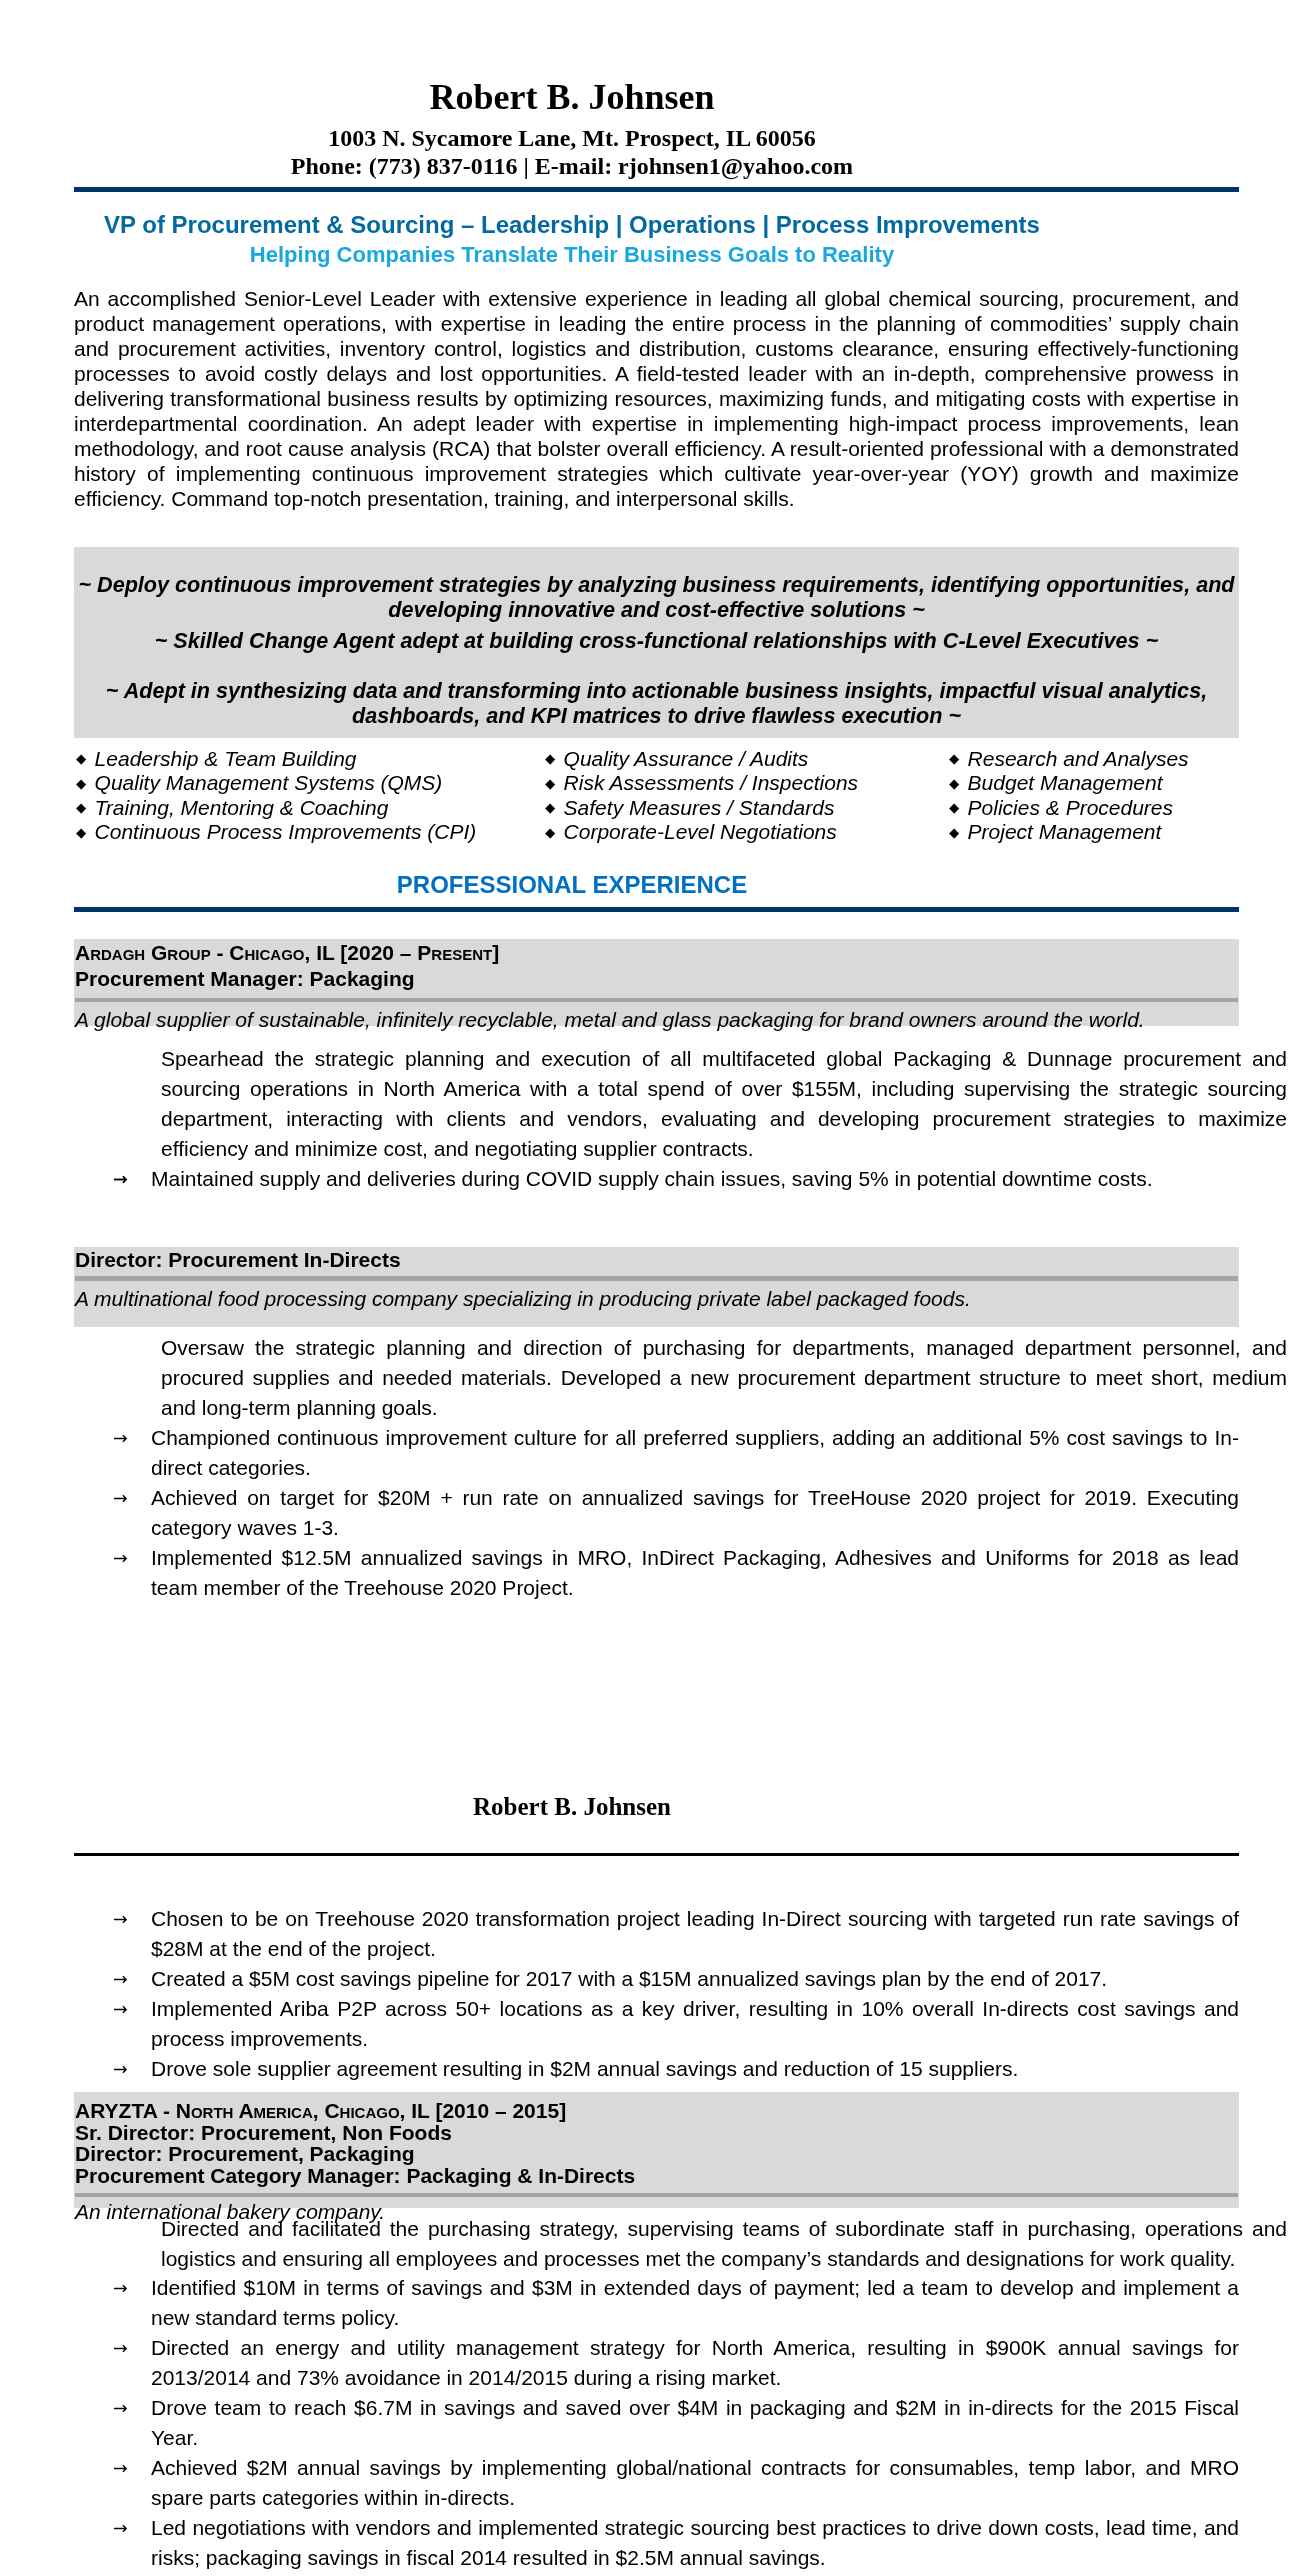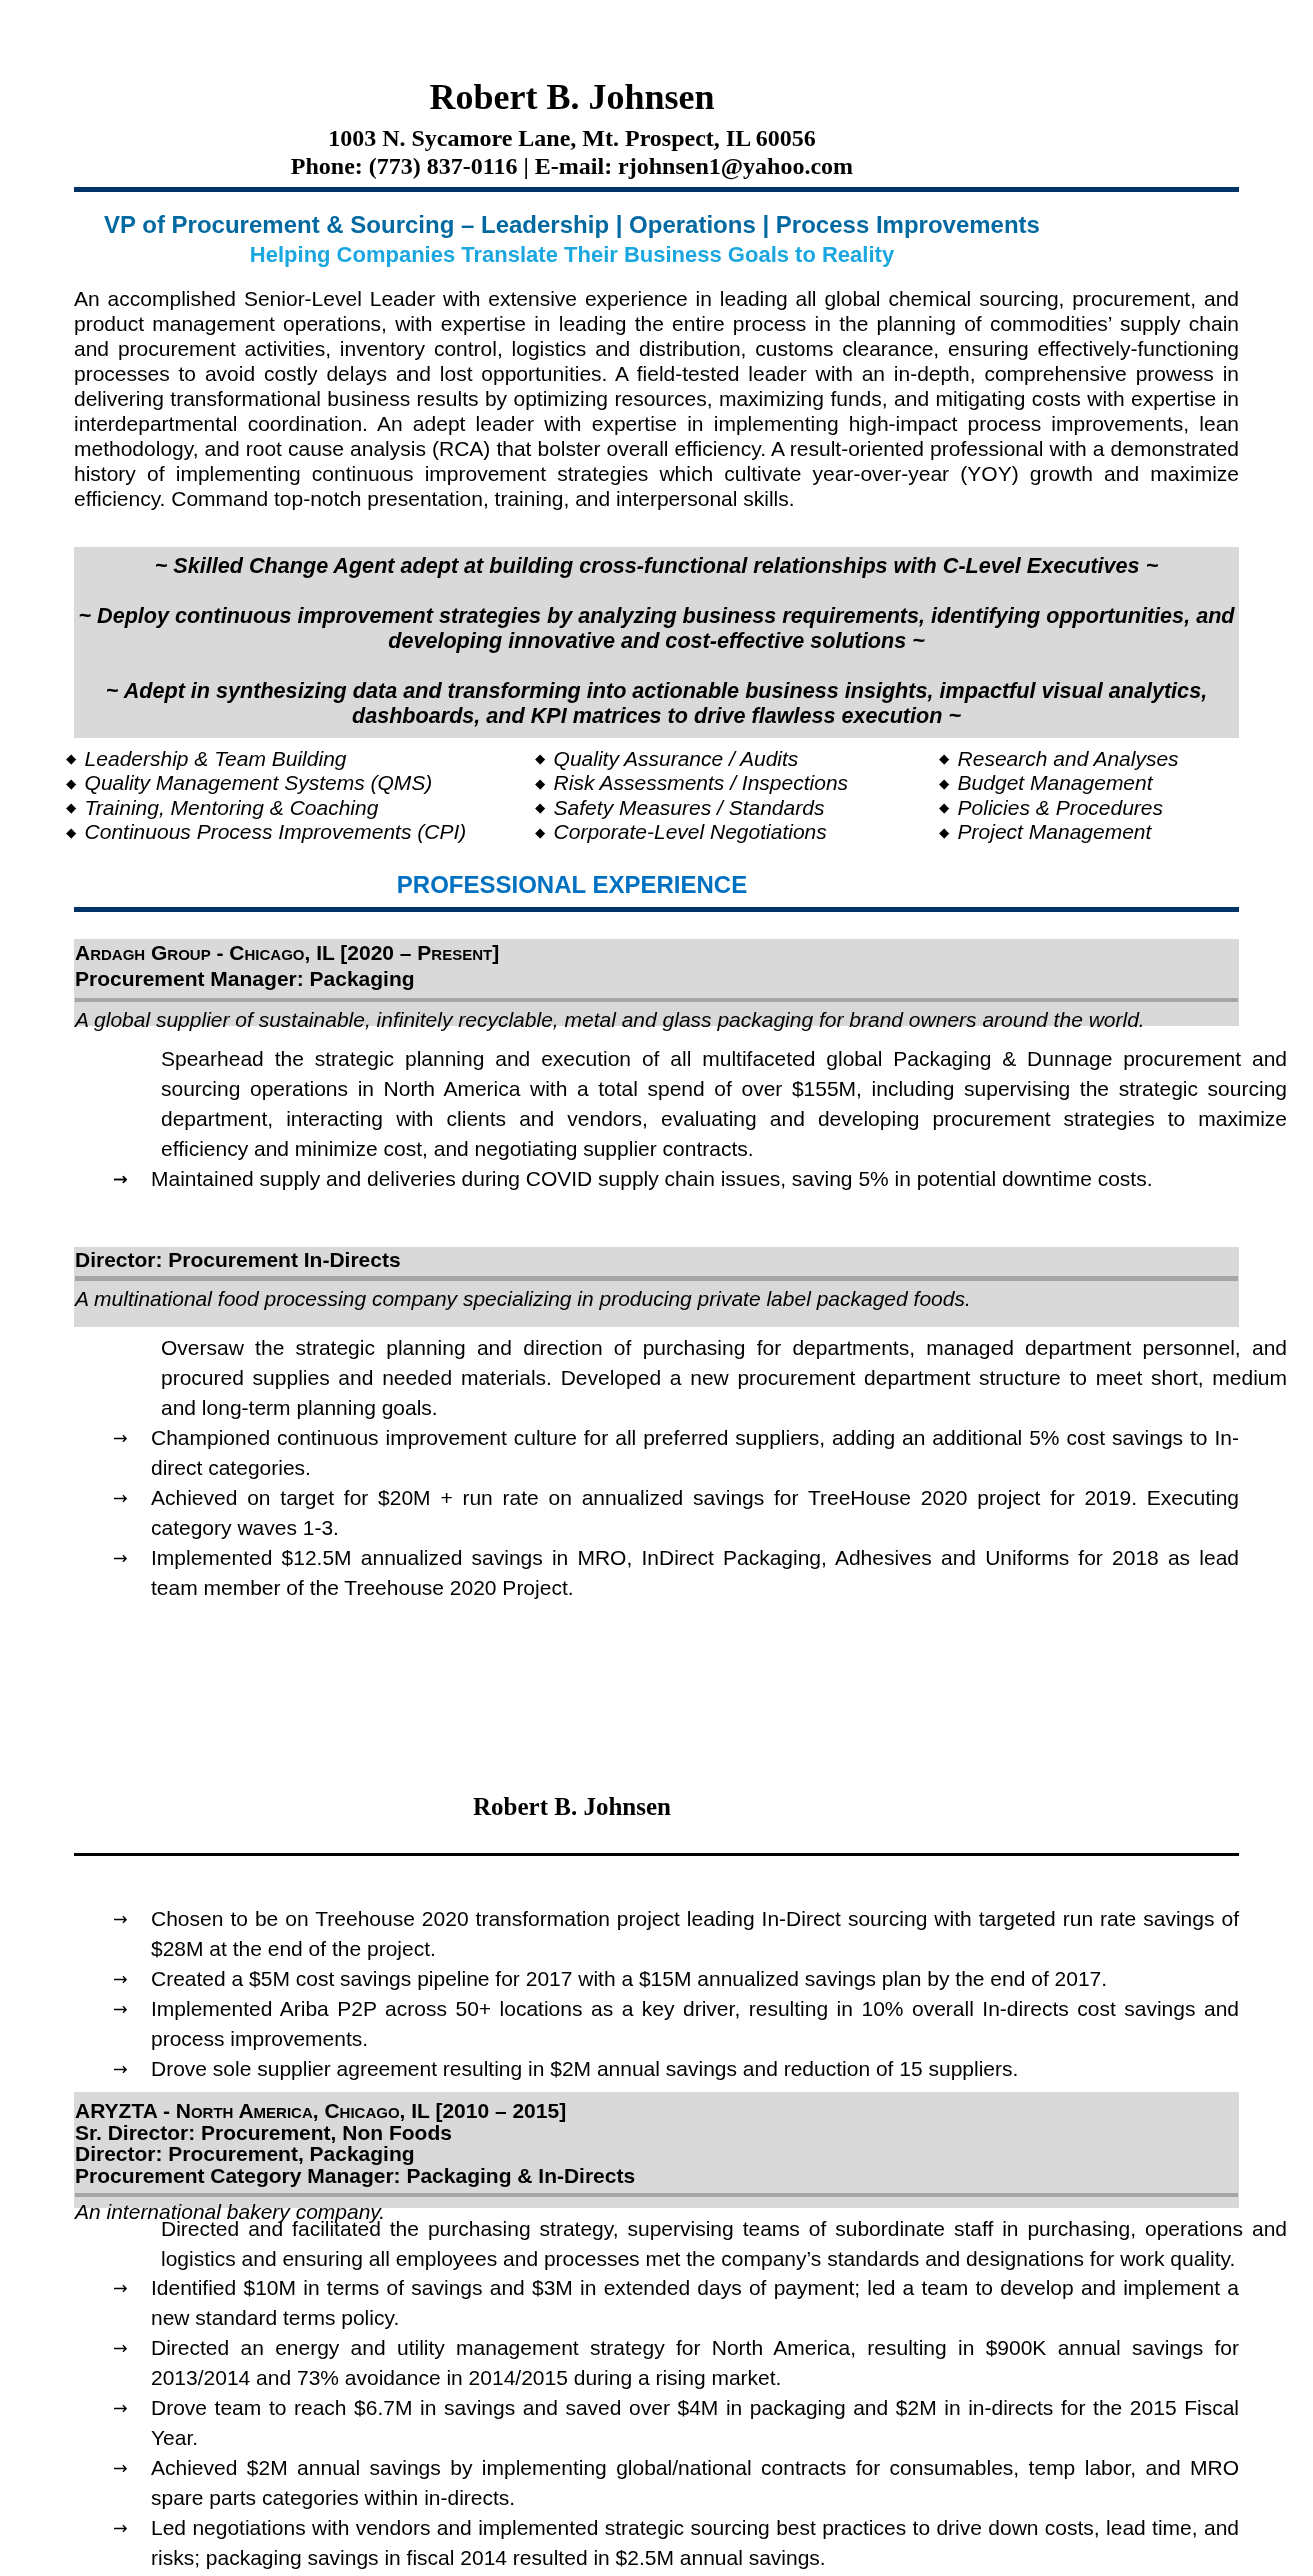--- a/index.html
+++ b/index.html
@@ -10,21 +10,21 @@
   .center { left: 0; width: 1144px; text-align: center; }
   .name { font-weight: bold; font-size: 36px; line-height: 41px; }
   .contact { font-weight: bold; font-size: 24px; line-height: 28px; }
   .navy-rule { left: 74px; width: 1165px; height: 5.2px; background: #003366; }
   .black-rule { left: 74px; width: 1165px; height: 2.6px; background: #000; }
   .title { font-weight: bold; font-size: 24px; color: #0369a1; line-height: 29px; }
   .subtitle { font-weight: bold; font-size: 22px; color: #1AA7E0; line-height: 27px; }
   .para { left: 74px; width: 1165px; font-size: 21px; line-height: 25px; text-align: justify; }
   .quote-box { left: 74px; width: 1165px; background: #D9D9D9; }
   .quote { font-weight: bold; font-style: italic; font-size: 21.6px; line-height: 25px; text-align: center; padding: 0 3.1px; margin: 0; }
-  .skills { left: 64px; width: 1165px; display: grid; grid-template-columns: 469px 404px 292px; row-gap: 10px; }
+  .skills { left: 74px; width: 1165px; display: grid; grid-template-columns: 469px 404px 292px; row-gap: 10px; }
   .skill { font-style: italic; font-size: 21px; line-height: 24px; white-space: nowrap; }
   .skill .dia { font-style: normal; font-size: 13.4px; display: inline-block; width: 18.5px; vertical-align: 2.6px; padding-left: 2.1px; }
   .section-h { font-weight: bold; font-size: 24px; color: #0070C0; line-height: 29px; }
   .job-box { left: 74px; width: 1165px; background: #D9D9D9; }
   .job-line { font-weight: bold; font-size: 21px; line-height: 26px; padding-left: 1px; }
   .sc { font-variant: small-caps; }
   .job-sep { height: 4.6px; background: #A5A5A5; margin: 5.7px 1px 3.1px 1px; }
   .job-desc { font-style: italic; font-size: 21px; line-height: 29px; padding-left: 1px; padding-bottom: 1px; }
   .body-para { left: 113px; width: 1126px; font-size: 21px; line-height: 30px; text-align: justify; margin-left: 48px; }
   .bullets { left: 113px; width: 1126px; margin: 0; padding: 0; list-style: none; }
@@ -38,22 +38,22 @@
 <div class="abs center serif contact" style="top:124px;">1003 N. Sycamore Lane, Mt. Prospect, IL 60056</div>
 <div class="abs center serif contact" style="top:152px;">Phone: (773) 837-0116 | E-mail: rjohnsen1@yahoo.com</div>
 <div class="abs navy-rule" style="top:187px;"></div>
 
 <div class="abs center title" style="top:210px;">VP of Procurement &amp; Sourcing – Leadership | Operations | Process Improvements</div>
 <div class="abs center subtitle" style="top:241px;">Helping Companies Translate Their Business Goals to Reality</div>
 
 <div class="abs para" style="top:286px;">An accomplished Senior-Level Leader with extensive experience in leading all global chemical sourcing, procurement, and product management operations, with expertise in leading the entire process in the planning of commodities’ supply chain and procurement activities, inventory control, logistics and distribution, customs clearance, ensuring effectively-functioning processes to avoid costly delays and lost opportunities. A field-tested leader with an in-depth, comprehensive prowess in delivering transformational business results by optimizing resources, maximizing funds, and mitigating costs with expertise in interdepartmental coordination. An adept leader with expertise in implementing high-impact process improvements, lean methodology, and root cause analysis (RCA) that bolster overall efficiency. A result-oriented professional with a demonstrated history of implementing continuous improvement strategies which cultivate year-over-year (YOY) growth and maximize efficiency. Command top-notch presentation, training, and interpersonal skills.</div>
 
 <div class="abs quote-box" style="top:547px; height:191px;">
+  <p class="quote" style="margin-top:25px;">~ Deploy continuous improvement strategies by analyzing business requirements, identifying opportunities, and developing innovative and cost-effective solutions ~</p>
   <p class="quote" style="margin-top:6.2px;">~ Skilled Change Agent adept at building cross-functional relationships with C-Level Executives ~</p>
-  <p class="quote" style="margin-top:25px;">~ Deploy continuous improvement strategies by analyzing business requirements, identifying opportunities, and developing innovative and cost-effective solutions ~</p>
   <p class="quote" style="margin-top:25px;">~ Adept in synthesizing data and transforming into actionable business insights, impactful visual analytics, dashboards, and KPI matrices to drive flawless execution ~</p>
 </div>
 
 <div class="abs skills" style="top:747px;">
   <div>
     <div class="skill"><span class="dia">◆</span><span>Leadership &amp; Team Building</span></div>
     <div class="skill"><span class="dia">◆</span><span>Quality Management Systems (QMS)</span></div>
     <div class="skill"><span class="dia">◆</span><span>Training, Mentoring &amp; Coaching</span></div>
     <div class="skill"><span class="dia">◆</span><span>Continuous Process Improvements (CPI)</span></div>
   </div>

